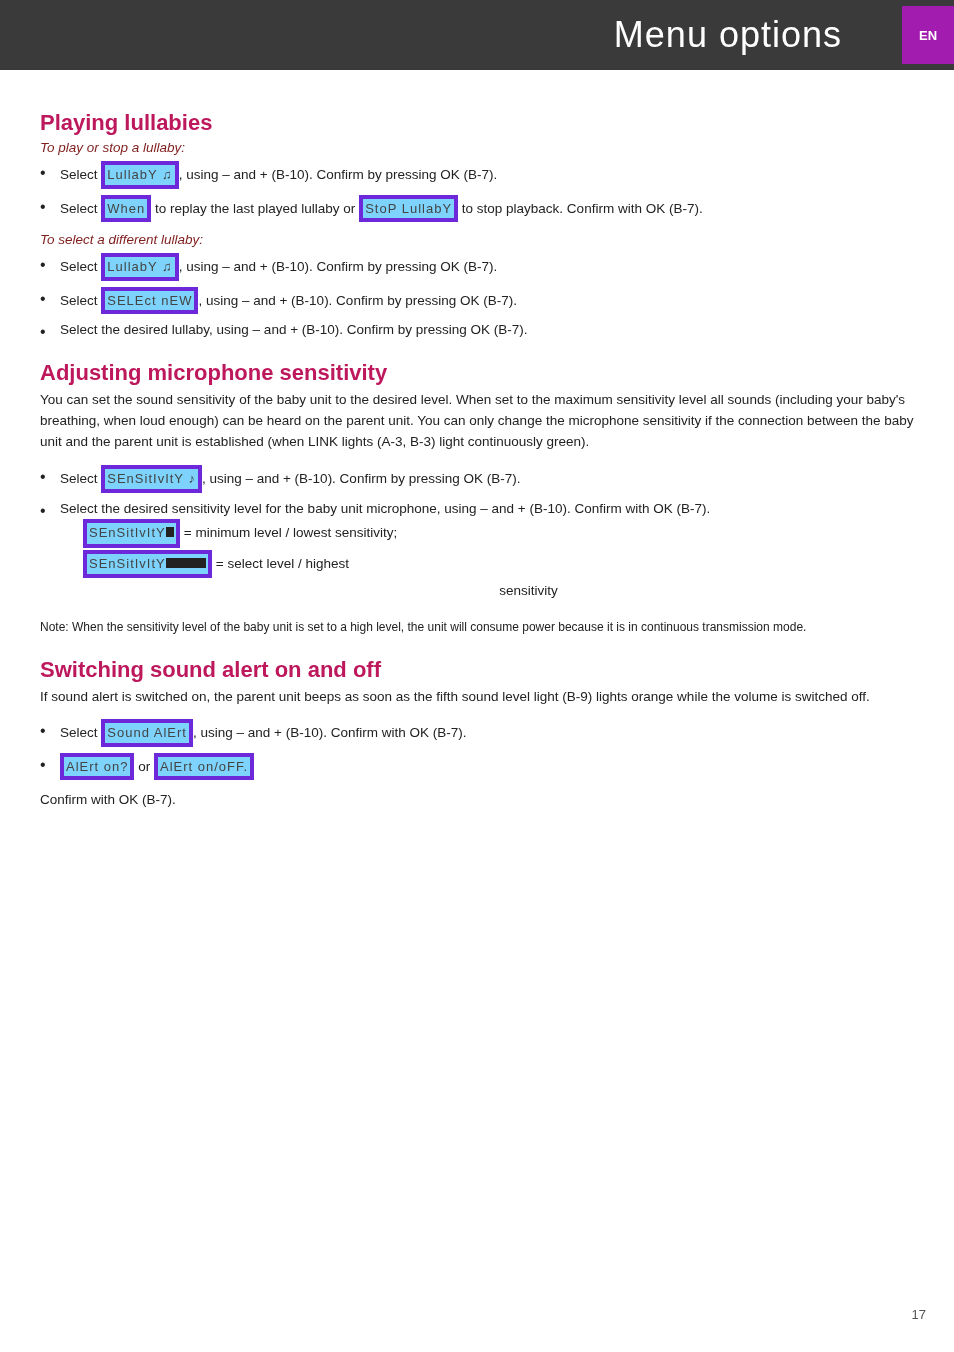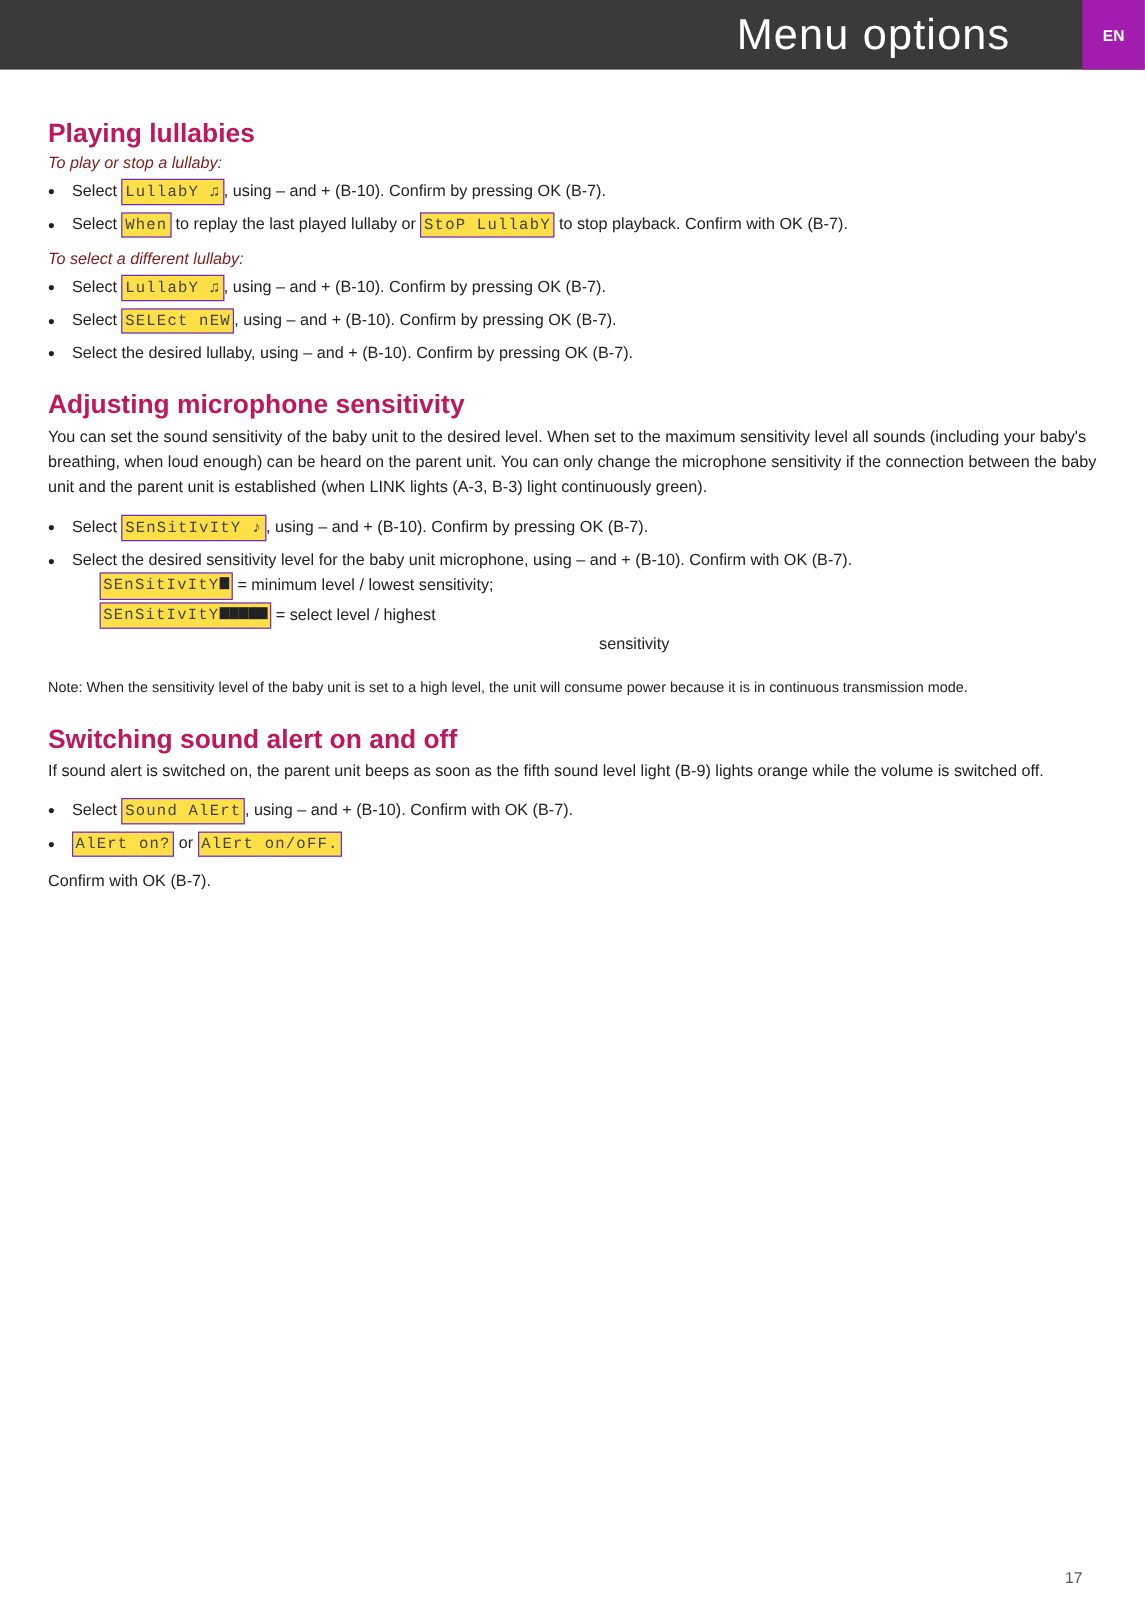--- a/index.html
+++ b/index.html
@@ -13,21 +13,21 @@
       min-height: 1352px;
       background: #ffffff;
       font-family: Arial, Helvetica, sans-serif;
       font-size: 14px;
       color: #222;
       position: relative;
     }
 
     .header-bar {
       background: #3a3a3a;
-      height: 58px;
+      height: 70px;
       display: flex;
       align-items: center;
       justify-content: flex-end;
       padding-right: 0;
       position: relative;
     }
 
     .header-title {
       color: #ffffff;
       font-size: 36px;
@@ -83,28 +83,28 @@
 
     ul.bullet-list li::before {
       content: "•";
       position: absolute;
       left: 0;
       top: 0;
       font-size: 16px;
     }
 
     .lcd-text {
-      font-family: Liberation Mono, monospace;
+      font-family: Liberation Sans, sans-serif;
       font-size: 13px;
       letter-spacing: 1px;
       color: #444;
       display: inline-block;
-      border: 1px solid #6d28d9;
+      border: 4px solid #6d28d9;
       padding: 0 2px;
-      background: #fde047;
+      background: #7dd3fc;
       font-style: normal;
     }
 
     .body-para {
       font-size: 13.5px;
       line-height: 1.55;
       margin-bottom: 12px;
       color: #222;
     }
 
@@ -114,21 +114,21 @@
       margin-top: 16px;
       margin-bottom: 12px;
       color: #222;
       padding-left: 50px;
       text-indent: -50px;
     }
 
     .page-number {
       position: absolute;
       bottom: 30px;
-      right: 52px;
+      right: 28px;
       font-size: 13px;
       color: #555;
     }
 
     .sensitivity-block {
       margin-left: 23px;
       font-size: 13.5px;
       line-height: 1.6;
     }
 

